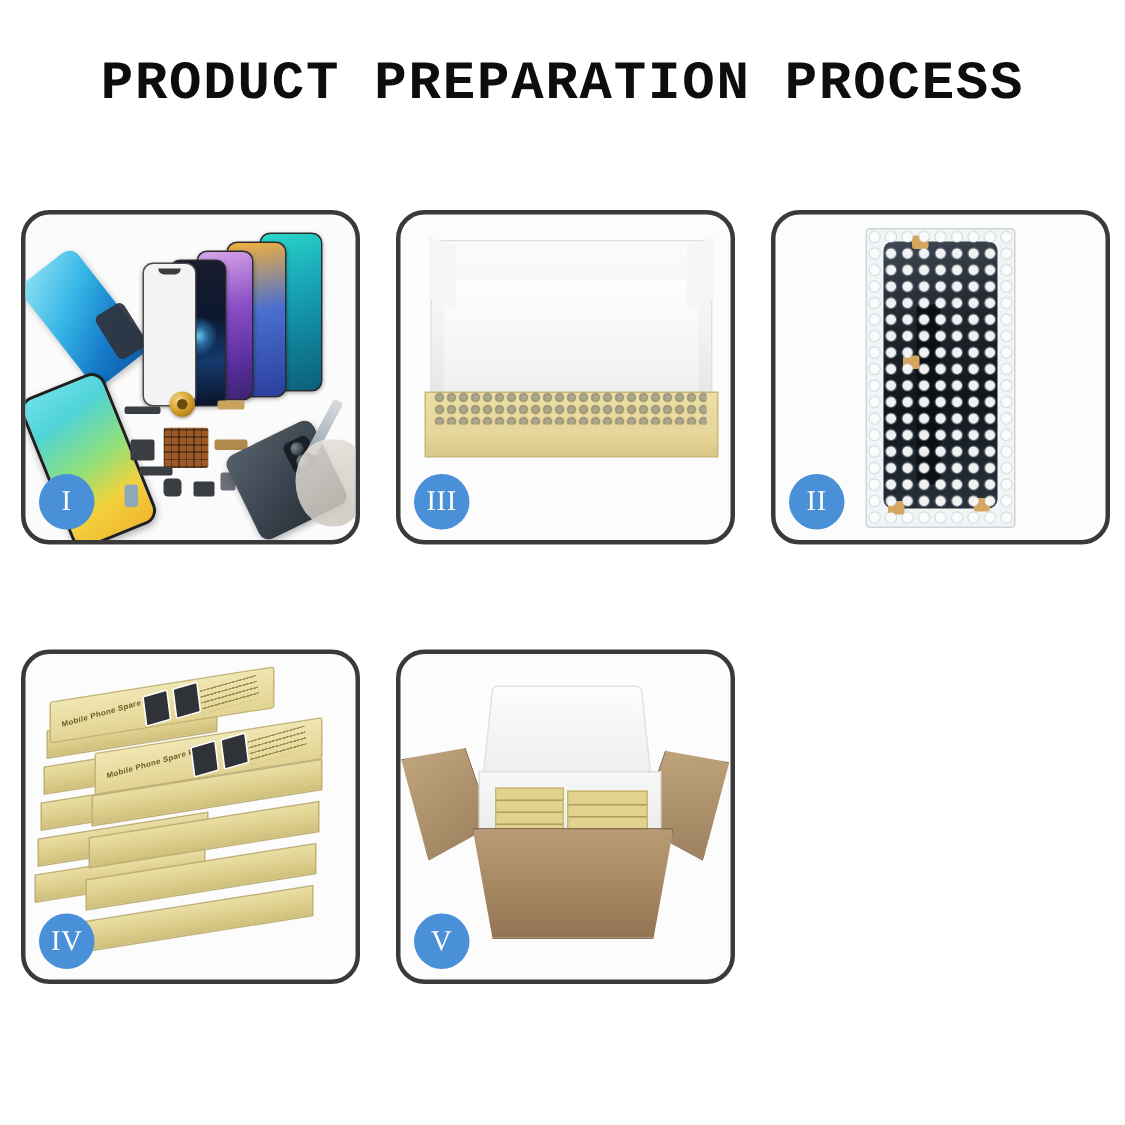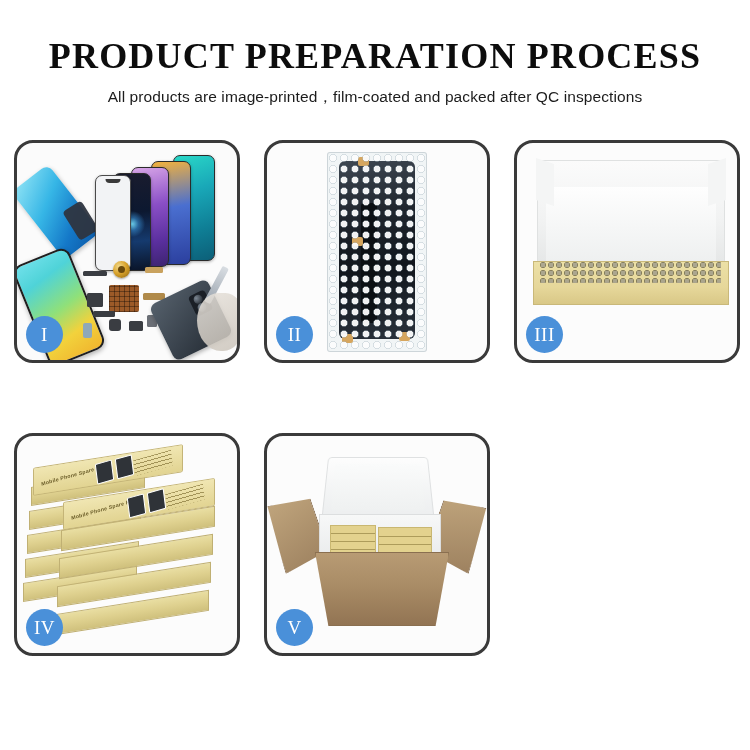--- a/index.html
+++ b/index.html
@@ -9,21 +9,21 @@
     font-family:"Liberation Sans","DejaVu Sans",sans-serif;
     overflow:hidden;
   }
   .page{position:relative;width:750px;height:750px;}
 
   
   .header{text-align:center;padding-top:38px;}
   .title{
     font-size:36px;font-weight:700;color:#0d0d0d;
     letter-spacing:1.2px;line-height:1;
-    font-family:Liberation Serif, serif;
+    font-family:Liberation Mono, monospace;
   }
   .subtitle{
     margin-top:13px;font-size:15.5px;color:#1c1c1c;
     letter-spacing:.1px;font-weight:400;
   }
 
   
   .grid{
     position:absolute;left:14px;top:140px;
     width:722px;
@@ -304,21 +304,20 @@
     background:linear-gradient(165deg,rgba(255,255,255,.14) 0%,rgba(255,255,255,0) 46%);
   }
 </style>
 </head>
 <body>
 
 <div class="page">
 
   <div class="header">
     <div class="title">PRODUCT PREPARATION PROCESS</div>
-    <div class="subtitle">All products are image-printed，film-coated and packed after QC inspections</div>
   </div>
 
   <div class="grid">
 
     <div class="panel p1">
       <div class="scene">
         <div class="blue-screen">
             <div class="dk"></div>
           </div>
         <div class="fan">
@@ -342,48 +341,48 @@
         <div class="part" style="left:130px;top:172px;width:10px;height:12px;background:#6b6f76;"></div>
         <div class="backshell">
             <div class="cam"></div>
           </div>
         <div class="driver"></div>
         <div class="hand"></div>
       </div>
       <div class="badge">I</div>
     </div>
 
-    <div class="panel p2">
-      <div class="scene">
-        <div class="bubblebag">
-          <div class="screenin">
-            <div class="strip"></div>
-          </div>
-          <div class="tab t1"></div>
-          <div class="tab t2"></div>
-          <div class="tab t3"></div>
-          <div class="tab t4"></div>
-          <div class="bubbles"></div>
-        </div>
-      </div>
-      <div class="badge">II</div>
-    </div>
-
     <div class="panel p3">
       <div class="scene">
         <div class="lid">
           <div class="flapL"></div>
             <div class="flapR"></div>
         </div>
         <div class="boxbase"></div>
         <div class="boxinner"></div>
       </div>
       <div class="badge">III</div>
     </div>
 
+    <div class="panel p2">
+      <div class="scene">
+        <div class="bubblebag">
+          <div class="screenin">
+            <div class="strip"></div>
+          </div>
+          <div class="tab t1"></div>
+          <div class="tab t2"></div>
+          <div class="tab t3"></div>
+          <div class="tab t4"></div>
+          <div class="bubbles"></div>
+        </div>
+      </div>
+      <div class="badge">II</div>
+    </div>
+
     <div class="panel p4">
       <div class="scene">
         <div class="stkwrap">
 
           <div class="slab" style="left:6px;top:24px;width:112px;height:17px;transform:skewY(-9deg);"></div>
           <div class="slab" style="left:4px;top:48px;width:112px;height:17px;transform:skewY(-9deg);"></div>
           <div class="slab" style="left:2px;top:72px;width:112px;height:17px;transform:skewY(-9deg);"></div>
           <div class="slab" style="left:0px;top:96px;width:112px;height:17px;transform:skewY(-9deg);"></div>
           <div class="slab" style="left:-2px;top:120px;width:112px;height:17px;transform:skewY(-9deg);"></div>
 

